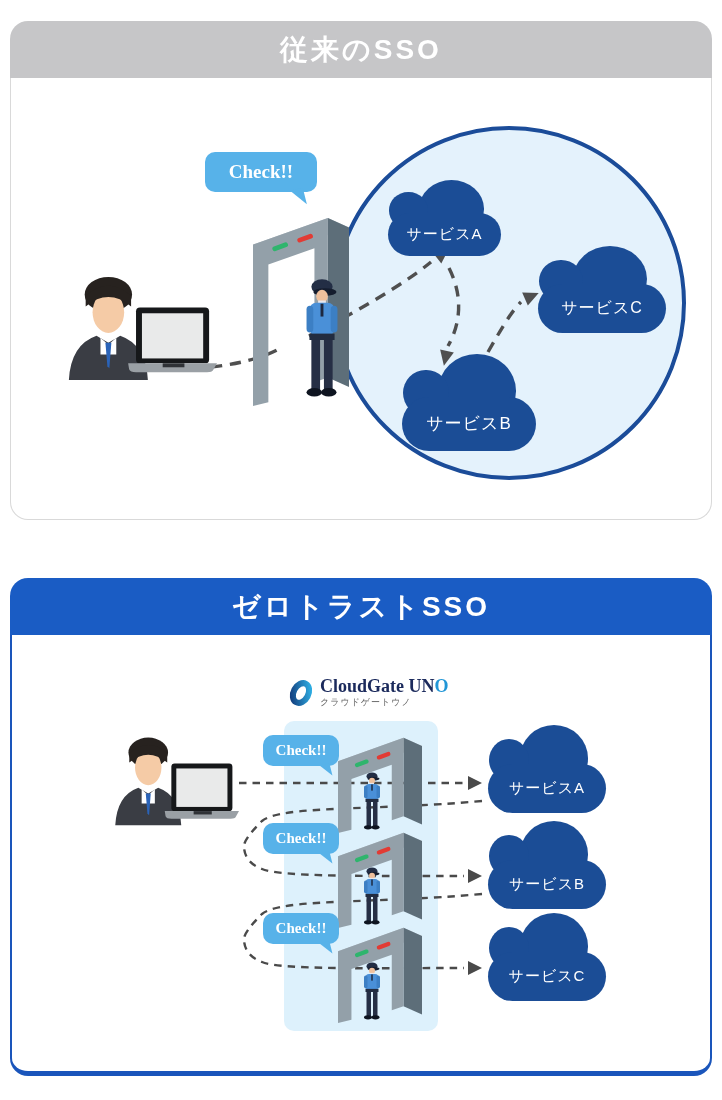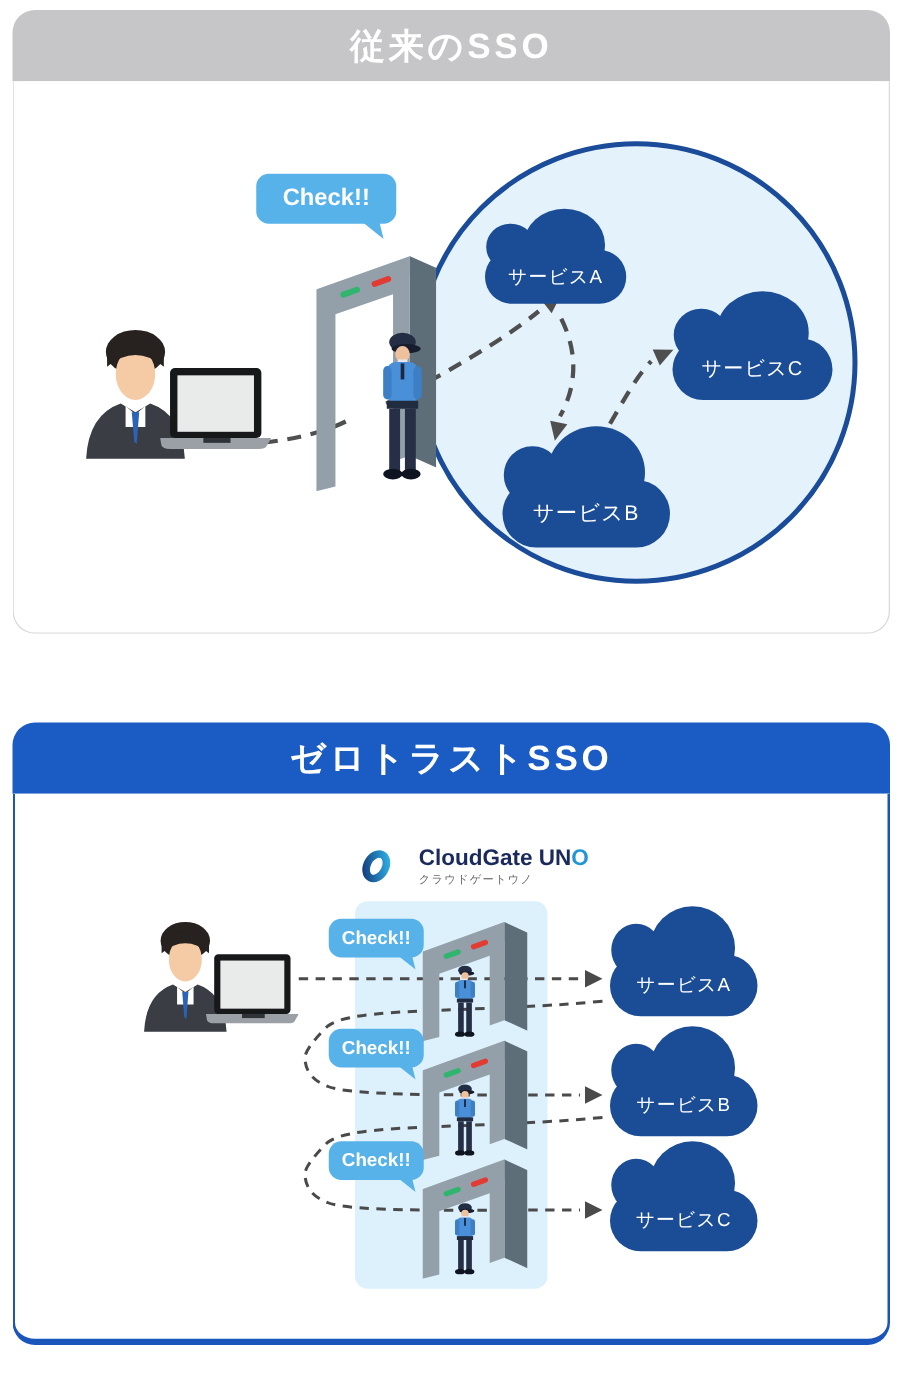--- a/index.html
+++ b/index.html
@@ -23,27 +23,27 @@
   .layer{position:absolute;left:0;top:0;}
   
   .cloud{position:absolute;--c:#1b4d96;}
   .cloud .puff-big{position:absolute;width:58%;height:76%;border-radius:50%;top:0;left:27%;background:var(--c);}
   .cloud .puff-small{position:absolute;width:34%;height:48%;border-radius:50%;top:16%;left:1%;background:var(--c);}
   .cloud .base{position:absolute;bottom:0;width:100%;height:56%;border-radius:999px;background:var(--c);
     display:flex;align-items:center;justify-content:center;}
   .cloud .base span{color:#fff;font-weight:normal;letter-spacing:1px;}
   
   .bubble{position:absolute;background:#57b2e9;border-radius:10px;color:#fff;font-weight:bold;
-    display:flex;align-items:center;justify-content:center;z-index:5;}
+    display:flex;align-items:center;justify-content:center;z-index:5;font-family:Liberation Serif, serif;}
   .bubble::after{content:'';position:absolute;right:12px;bottom:-14px;width:0;height:0;
     border-top:17px solid #57b2e9;border-left:13px solid transparent;transform:rotate(-14deg);}
   .bubble.small::after{right:8px;bottom:-11px;border-top:13px solid #57b2e9;border-left:10px solid transparent;}
   
   .logo{position:absolute;left:276px;top:42px;display:flex;align-items:flex-start;z-index:5;}
-  .logo-text{margin-left:21px;line-height:1;}
+  .logo-text{margin-left:6px;line-height:1;font-family:Liberation Serif, serif;}
   .logo-main{font-size:18px;font-weight:bold;color:#1b2a5c;letter-spacing:0px;}
   .logo-accent{font-size:18px;font-weight:bold;color:#2196d6;}
   .logo-sub{display:block;font-size:9px;color:#666;margin-top:3px;letter-spacing:1px;}
 </style>
 </head>
 <body>
 
 <svg width="0" height="0" style="position:absolute" aria-hidden="true">
   <defs>
     <linearGradient id="lg-logo" x1="0" y1="1" x2="1" y2="0">
@@ -89,21 +89,21 @@
       <rect x="78" y="34" width="74" height="57" rx="4" fill="#16181a"></rect>
       <rect x="84" y="40" width="62" height="46" fill="#e9eaea"></rect>
       <path d="M70,91 L160,91 L156,98 Q155,100 150,100 L78,100 Q72,100 71,97 Z" fill="#9aa0a5"></path>
       <rect x="105" y="91" width="22" height="4" fill="#2f3236"></rect>
     </symbol>
   </defs>
 </svg>
 
 <div class="stage">
 
-  <div class="panel p1" style="top:8px;">
+  <div class="panel p1" style="top:21px;">
     <div class="panel-header">
       <span>従来のSSO</span>
     </div>
     <div class="panel-body">
 
       <div class="perimeter-circle"></div>
 
       <svg class="layer" width="700" height="441" viewBox="0 0 700 441">
 
         <g stroke="#4f4f4f" stroke-width="3.4" fill="none" stroke-dasharray="11 8">

